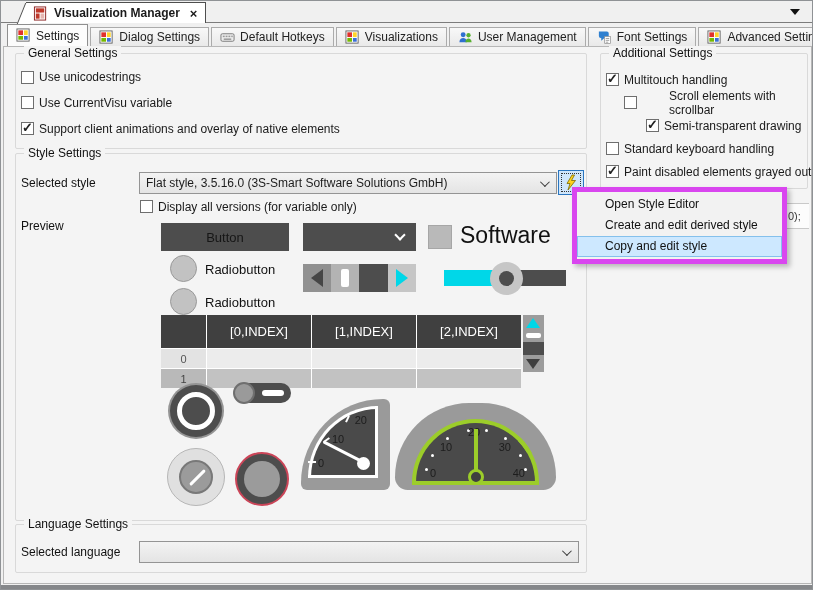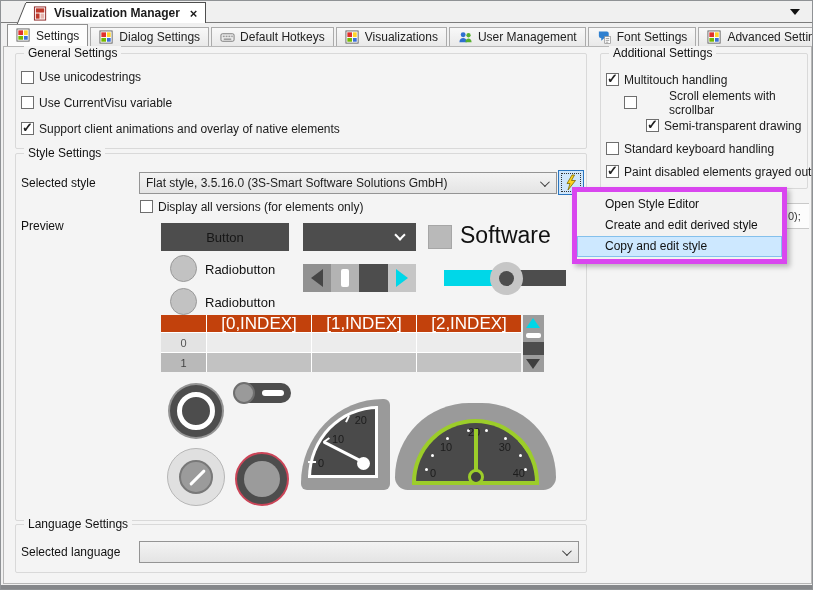--- a/index.html
+++ b/index.html
@@ -70,21 +70,21 @@
   .spin .s4 { width:28px; background:#c6c6c6; display:flex; align-items:center; justify-content:center; }
   .spin .s4 i { width:0;height:0;border-top:9px solid transparent;border-bottom:9px solid transparent;border-left:12px solid #00d7e8; }
   .slider { position:absolute; left:443px; top:269px; width:122px; height:16px; display:flex; }
   .slider .trk-on { width:50px; background:#00d7e8; }
   .slider .trk-off { flex:1; background:#4d4d4d; }
   .sknob { position:absolute; left:489px; top:261px; width:33px; height:33px; border-radius:50%; background:#c6c6c6; }
   .sknob i { position:absolute; left:9px; top:9px; width:15px; height:15px; border-radius:50%; background:#4d4d4d; }
   
   .ptable { position:absolute; left:160px; top:314px; width:360px; display:grid;
             grid-template-columns:45px 104px 104px 104px; grid-auto-rows:auto; gap:1px; background:#fff; }
-  .ptable .h { height:17px; background:#c2410c; color:#fff; font-size:17px; display:flex; align-items:center; justify-content:center; }
+  .ptable .h { height:33px; background:#404040; color:#fff; font-size:13px; display:flex; align-items:center; justify-content:center; }
   .ptable .r0h { height:19px; background:#e3e3e3; color:#555; font-size:11px; display:flex; align-items:center; justify-content:center; }
   .ptable .r0c { height:19px; background:#ececec; }
   .ptable .r1h { height:19px; background:#b9b9b9; color:#444; font-size:11px; display:flex; align-items:center; justify-content:center; }
   .ptable .r1c { height:19px; background:#c2c2c2; }
   .pscroll { position:absolute; left:522px; top:314px; width:21px; height:57px; background:#9c9c9c; }
   .pscroll .up { position:absolute; left:3px; top:3px; width:0; height:0;
                  border-left:7px solid transparent; border-right:7px solid transparent; border-bottom:10px solid #00d7e8; }
   .pscroll .thumb { position:absolute; left:3px; top:18px; width:15px; height:5px; background:#fff; border-radius:2px; }
   .pscroll .blk { position:absolute; left:0; top:27px; width:21px; height:13px; background:#4d4d4d; }
   .pscroll .dn { position:absolute; left:3px; bottom:3px; width:0; height:0;
@@ -275,21 +275,21 @@
     <span>Flat style, 3.5.16.0 (3S-Smart Software Solutions GmbH)</span>
     <span class="chev"></span>
   </div>
   <div class="boltbtn">
     <svg width="12" height="17" viewBox="0 0 12 17">
       <polygon points="7,1 2,9.5 5,9.5 3,16 10.5,6.5 6.5,6.5 9.5,1" fill="#ffd21e" stroke="#7a6a00" stroke-width="0.8"></polygon>
     </svg>
   </div>
   <div class="cbrow" style="left:139px; top:198px;">
     <span class="cb"></span>
-    <span>Display all versions (for elements only)</span>
+    <span>Display all versions (for variable only)</span>
   </div>
   <span class="lbl" style="left:20px; top:218px;">Preview</span>
 
   <div class="pbtn">
       <span>Button</span>
     </div>
   <div class="pcombo">
       <span class="wchev"></span>
     </div>
   <div class="hsq"></div>

